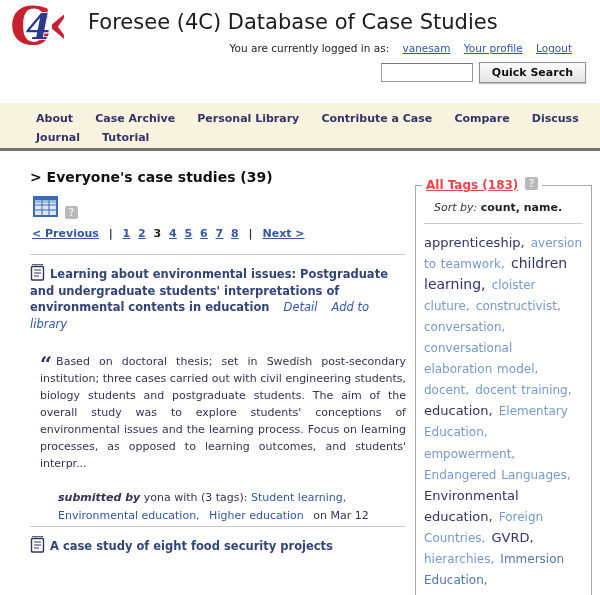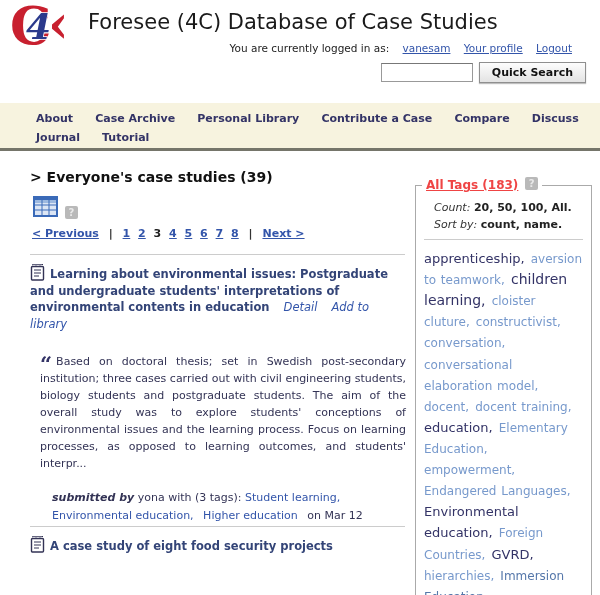--- a/index.html
+++ b/index.html
@@ -38,21 +38,21 @@
   .pagination .sep { color:#333; margin:0 4px; text-decoration:none; }
 
   .case { border-top:1px solid #cccccc; padding-top:9px; }
   .case-title-line { font-size:11.5px; line-height:1.45; }
   .doc-icon { vertical-align:-3px; margin-right:5px; }
   .case-title { font-weight:bold; color:#334477; text-decoration:none; }
   .case-link { font-style:italic; color:#3355aa; text-decoration:none; margin-left:14px; }
   .excerpt { margin:20px 0 0 10px; width:366px; font-size:11px; line-height:1.55; color:#333355; text-align:justify; }
   .quote-glyph { font-family:"DejaVu Serif","Liberation Serif",serif; font-size:21px; font-weight:bold;
      color:#333366; line-height:0; vertical-align:-6px; margin-right:4px; }
-  .submitted { margin:17px 0 0 22px; font-size:11px; line-height:1.6; color:#333355; }
+  .submitted { margin:17px 0 0 28px; font-size:11px; line-height:1.6; color:#333355; }
   .submitted .lbl { font-style:italic; font-weight:bold; }
   .submitted a { color:#3355aa; text-decoration:none; margin-right:6px; }
   .actions { margin:34px 0 10px 2px; font-size:11px; font-style:italic; }
   .actions a { color:#3355aa; text-decoration:none; }
   .case2 { margin-top:2px; }
 
   
   .tagbox { border:1px solid #aaa; border-bottom:none; position:relative; padding:10px 8px 8px 8px; min-height:420px; }
   .tagbox-legend { position:absolute; top:-9px; left:6px; background:#fff; padding:0 4px; font-size:12px; }
   .tagbox-legend a { font-weight:bold; color:#ef4444; text-decoration:underline; }
@@ -178,24 +178,20 @@
   </div>
 
   <div class="sidebar">
     <div class="tagbox">
       <div class="tagbox-legend">
         <a href="#">All Tags (183)</a>
         <span class="help-icon">?</span>
       </div>
       <div class="display-options">
         <div class="opt-line">
-          <span class="it">Count:</span>
-          <b>20, 50, 100, All.</b>
-        </div>
-        <div class="opt-line">
           <span class="it">Sort by:</span>
           <b>count, name.</b>
         </div>
       </div>
       <div class="tag-cloud" id="tag-cloud"><a href="#" class="tag dark" style="font-size: 13px;">apprenticeship,</a> <a href="#" class="tag light" style="font-size: 12px;">aversion to teamwork,</a> <a href="#" class="tag dark" style="font-size: 14px;">children learning,</a> <a href="#" class="tag light" style="font-size: 12px;">cloister cluture,</a> <a href="#" class="tag light" style="font-size: 12px;">constructivist,</a> <a href="#" class="tag light" style="font-size: 12px;">conversation,</a> <a href="#" class="tag light" style="font-size: 12px;">conversational elaboration model,</a> <a href="#" class="tag light" style="font-size: 12px;">docent,</a> <a href="#" class="tag light" style="font-size: 12px;">docent training,</a> <a href="#" class="tag dark" style="font-size: 13px;">education,</a> <a href="#" class="tag light" style="font-size: 12px;">Elementary Education,</a> <a href="#" class="tag light" style="font-size: 12px;">empowerment,</a> <a href="#" class="tag light" style="font-size: 12px;">Endangered Languages,</a> <a href="#" class="tag dark" style="font-size: 13px;">Environmental education,</a> <a href="#" class="tag light" style="font-size: 12px;">Foreign Countries,</a> <a href="#" class="tag dark" style="font-size: 13px;">GVRD,</a> <a href="#" class="tag light" style="font-size: 12px;">hierarchies,</a> <a href="#" class="tag mid" style="font-size: 12px;">Immersion Education,</a>                            </div>
     </div>
   </div>
 </div>
 
 </body></html>

